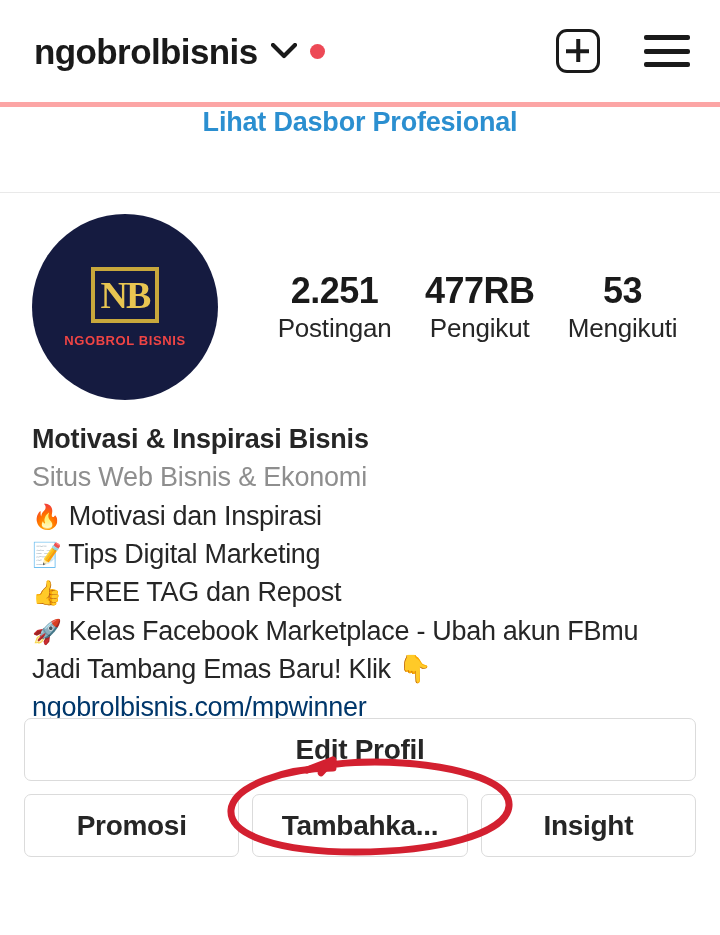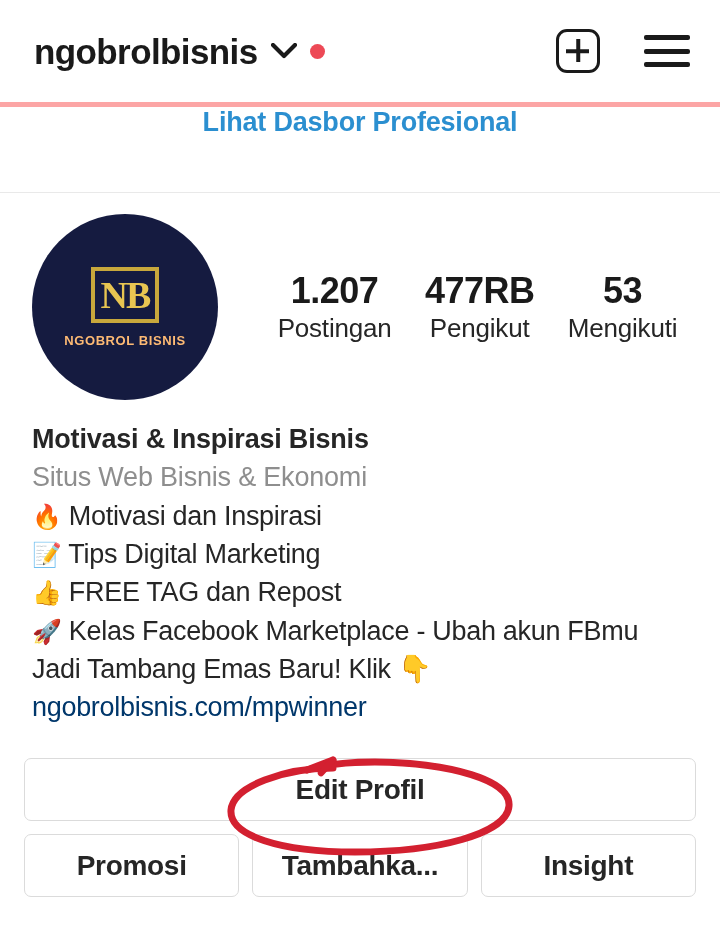--- a/index.html
+++ b/index.html
@@ -132,21 +132,21 @@
     font-family: "Liberation Serif", serif;
     font-size: 38px;
     font-weight: bold;
     color: #E8C551;
     letter-spacing: -2px;
     line-height: 1;
   }
   .avatar-name {
     font-size: 13px;
     font-weight: bold;
-    color: #fdba74;
+    color: #ef4444;
     letter-spacing: 0.6px;
   }
   .stats {
     flex: 1;
     display: flex;
     align-items: flex-start;
     justify-content: space-around;
     padding-left: 22px;
   }
   .stat { text-align: center; }
@@ -196,21 +196,21 @@
     line-height: 1.42;
     letter-spacing: -0.3px;
     display: block;
     text-decoration: none;
   }
 
   
   .actions {
     position: absolute;
     left: 0;
-    top: 758px;
+    top: 718px;
     width: 720px;
     padding: 0 24px;
   }
   .btn {
     border: 1px solid #dbdbdb;
     border-radius: 7px;
     background: #ffffff;
     font-family: "Liberation Sans", sans-serif;
     font-size: 28px;
     font-weight: bold;
@@ -276,21 +276,21 @@
 
   <div class="profile-row">
     <div class="avatar">
       <div class="avatar-mark">
         <span>NB</span>
       </div>
       <div class="avatar-name">NGOBROL BISNIS</div>
     </div>
     <div class="stats">
       <div class="stat">
-        <div class="stat-value">1.207</div>
+        <div class="stat-value">2.251</div>
         <div class="stat-label">Postingan</div>
       </div>
       <div class="stat">
         <div class="stat-value">477RB</div>
         <div class="stat-label">Pengikut</div>
       </div>
       <div class="stat">
         <div class="stat-value">53</div>
         <div class="stat-label">Mengikuti</div>
       </div>

